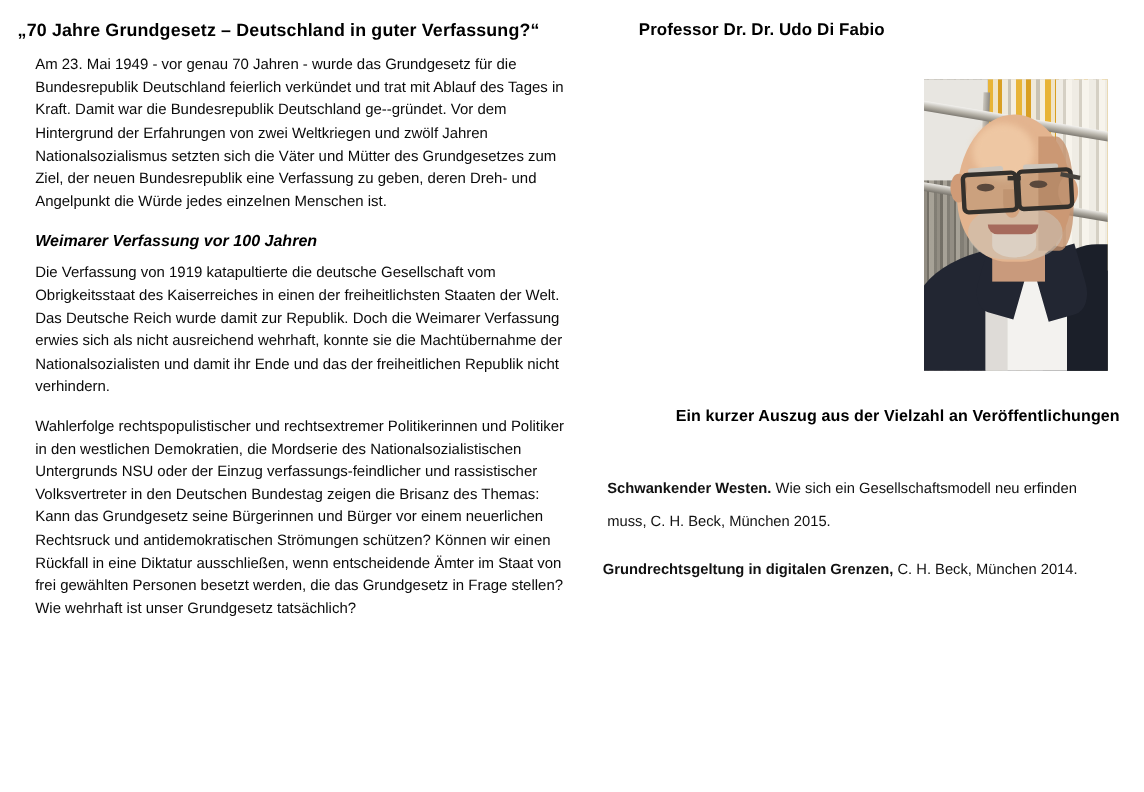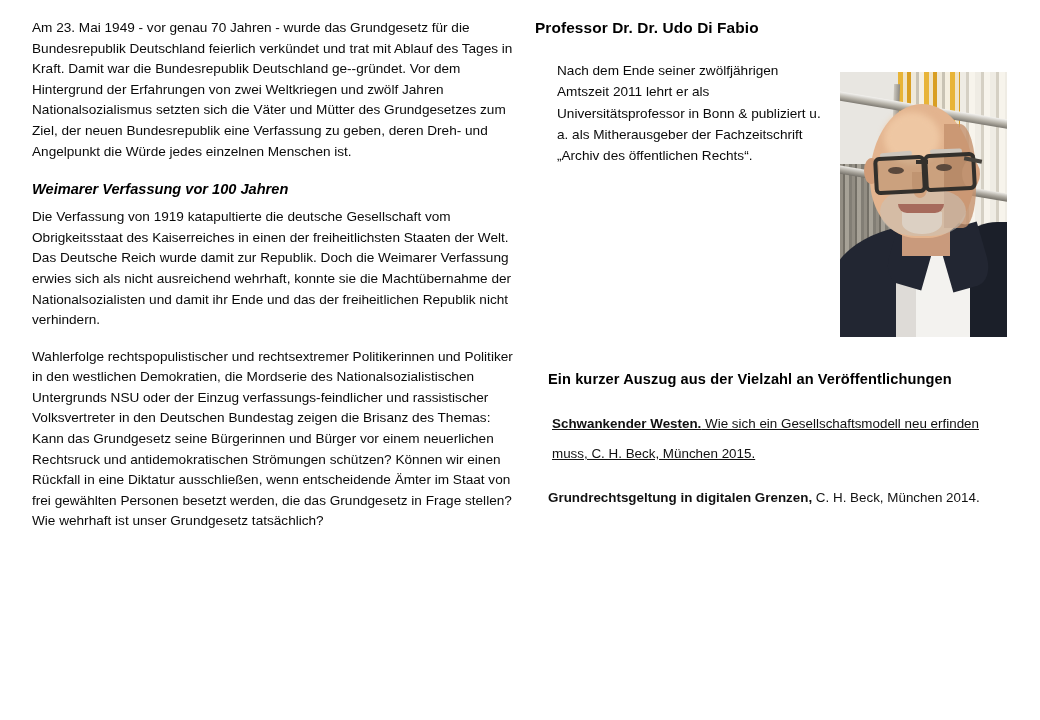--- a/index.html
+++ b/index.html
@@ -58,21 +58,21 @@
   #right-column {
     position: absolute;
     left: 525px;
     top: 18px;
     width: 505px;
   }
 
   #prof-name {
     font-size: 15.4px;
     font-weight: bold;
-    text-align: left;
+    text-align: center;
     width: 315px;
     margin: 0 0 0 10px;
     line-height: 1.3;
     letter-spacing: 0.1px;
   }
 
   #bio-block {
     position: relative;
     width: 505px;
     margin-top: 22px;
@@ -314,62 +314,62 @@
   
   #publications {
     position: absolute;
     left: 548px;
     top: 370px;
     width: 470px;
   }
   #pub-heading {
     font-size: 14.6px;
     font-weight: bold;
-    text-align: left;
-    margin: 0 0 20px 0;
+    text-align: right;
+    margin: 0 0 40px 0;
     line-height: 1.3;
     letter-spacing: 0.1px;
   }
   .pub-entry {
     font-size: 13.4px;
     line-height: 30px;
     margin: 0 0 14px 0;
     color: #111111;
   }
   .pub-entry:last-child { margin-bottom: 0; }
   .pub-title { font-weight: bold; }
   .pub-rest { font-weight: normal; }
-  .pub-indent { padding-left: 4px; text-decoration: underline; }
+  .pub-indent { padding-left: 4px; }
 </style>
 </head>
 <body>
 
 <div id="left-column">
 
+  <h1 id="doc-title">„70 Jahre Grundgesetz – Deutschland in guter Verfassung?“</h1>
 
   <p class="body-par">Am 23. Mai 1949 - vor genau 70 Jahren - wurde das Grundgesetz für die Bundesrepublik Deutschland feierlich verkündet und trat mit Ablauf des Tages in Kraft. Damit war die Bundesrepublik Deutschland ge--gründet. Vor dem Hintergrund der Erfahrungen von zwei Weltkriegen und zwölf Jahren Nationalsozialismus setzten sich die Väter und Mütter des Grundgesetzes zum Ziel, der neuen Bundesrepublik eine Verfassung zu geben, deren Dreh- und Angelpunkt die Würde jedes einzelnen Menschen ist.</p>
 
   <h2 class="section-heading gap-before">Weimarer Verfassung vor 100 Jahren</h2>
 
   <p class="body-par">Die Verfassung von 1919 katapultierte die deutsche Gesellschaft vom Obrigkeitsstaat des Kaiserreiches in einen der freiheitlichsten Staaten der Welt. Das Deutsche Reich wurde damit zur Republik. Doch die Weimarer Verfassung erwies sich als nicht ausreichend wehrhaft, konnte sie die Machtübernahme der Nationalsozialisten und damit ihr Ende und das der freiheitlichen Republik nicht verhindern.</p>
 
 
   <p class="body-par">Wahlerfolge rechtspopulistischer und rechtsextremer Politikerinnen und Politiker in den westlichen Demokratien, die Mordserie des Nationalsozialistischen Untergrunds NSU oder der Einzug verfassungs-feindlicher und rassistischer Volksvertreter in den Deutschen Bundestag zeigen die Brisanz des Themas: Kann das Grundgesetz seine Bürgerinnen und Bürger vor einem neuerlichen Rechtsruck und antidemokratischen Strömungen schützen? Können wir einen Rückfall in eine Diktatur ausschließen, wenn entscheidende Ämter im Staat von frei gewählten Personen besetzt werden, die das Grundgesetz in Frage stellen? Wie wehrhaft ist unser Grundgesetz tatsächlich?</p>
 
 
 </div>
 
 <div id="right-column">
 
   <h2 id="prof-name">Professor Dr. Dr. Udo Di Fabio</h2>
 
   <div id="bio-block">
 
     <div id="bio-text">
-      <p class="bio-par">Nach dem Ende seiner zwölfjährigen Amtszeit 2011 lehrt er als Universitätsprofessor in Bonn &amp; publiziert u. a. als Mitherausgeber der Fachzeitschrift „Archiv des öffentlichen Rechts“.</p>
     </div>
 
     <div id="portrait-figure">
       <div class="ph-layer shelf-bg"></div>
       <div class="ph-layer shelf-right-books"></div>
       <div class="ph-layer shelf-right-light"></div>
       <div class="ph-layer shelf-left"></div>
       <div class="ph-layer shelf-left-top"></div>
       <div class="ph-layer shelf-post"></div>
       <div class="ph-layer shelf-rail-a"></div>

